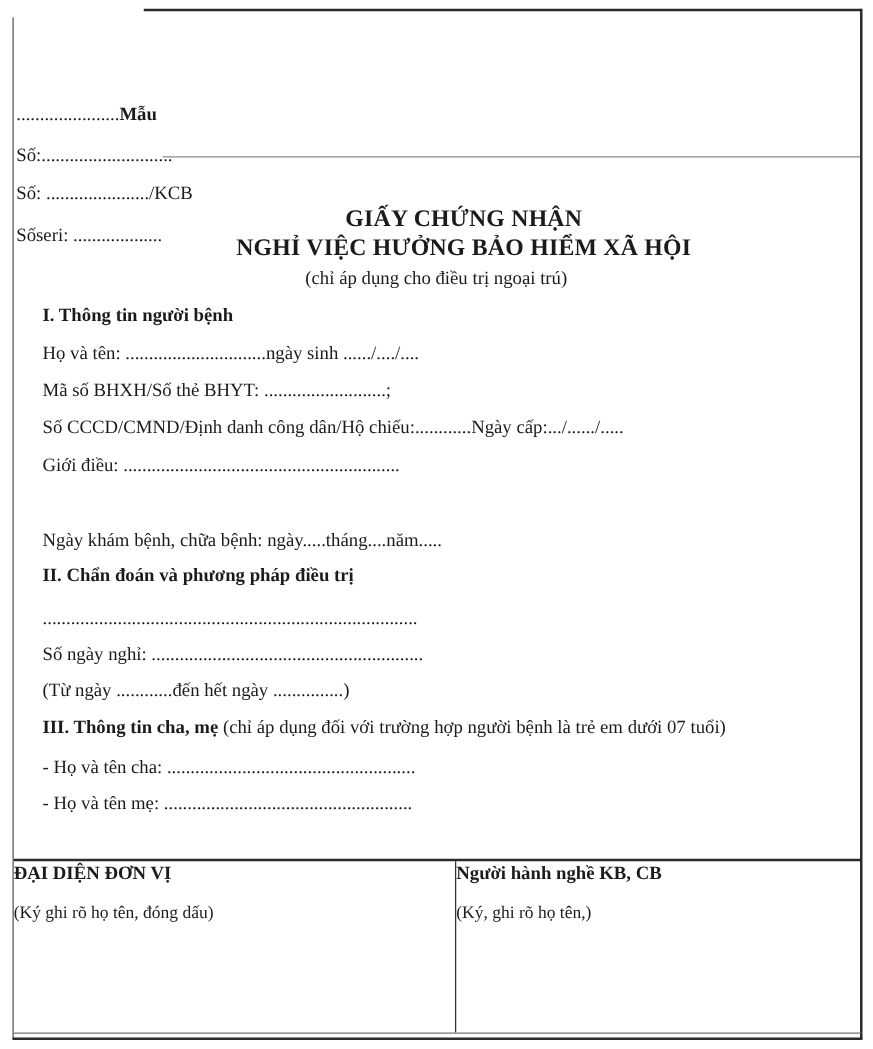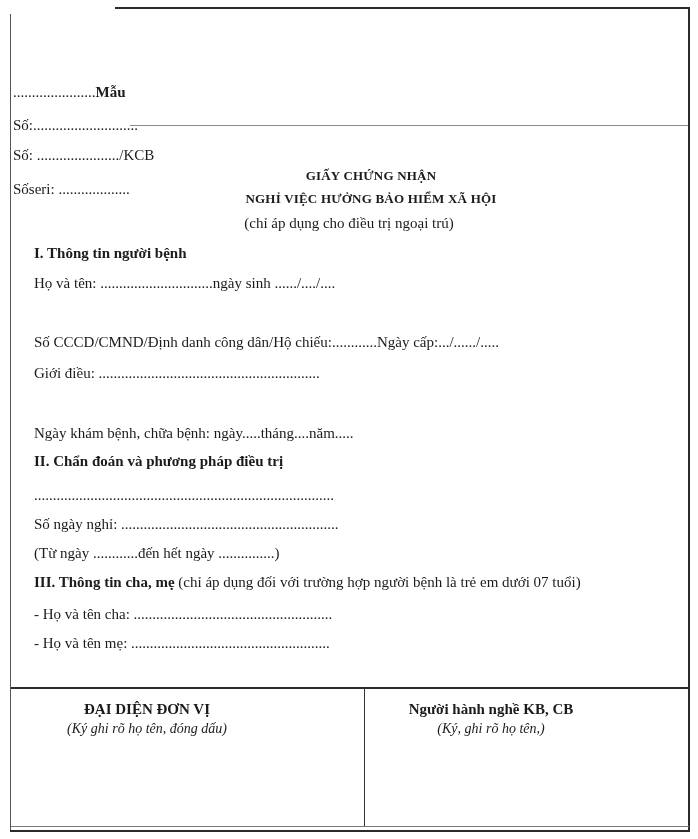--- a/index.html
+++ b/index.html
@@ -13,37 +13,37 @@
   .b-right  { position:absolute; top:7px;  right:8px;  bottom:8px; width:2px;  background:#2b2b2b; }
   .b-left   { position:absolute; top:14px; left:10px;  bottom:8px; width:1px;  background:#555; }
   .b-bottom { position:absolute; bottom:7px; left:10px; right:8px; height:2px; background:#2b2b2b; }
   .h-rule   { position:absolute; top:125px; left:130px; right:10px; height:1px; background:#8a8a8a; }
 
   .row { position:absolute; white-space:nowrap; font-size:15px; line-height:20px; }
   .corner { left:13px;margin-top:36px; }
   .body-x { left:25px;margin-left:9px; }
   .bold { font-weight:bold; }
   .center { left:0; right:0; text-align:center; }
-  .title-sz { font-size:13px; letter-spacing:.2px;padding-left:44px; }
+  .title-sz { font-size:19px; letter-spacing:.2px;padding-left:44px; }
 
   .date-row { left:390px; width:226px; text-align:center; font-style:italic; }
 
   
   .sig-table {
     position:absolute; left:11px; right:9px; top:687px; bottom:12px;
     border-top:2px solid #2b2b2b; border-bottom:1px solid #777;
     display:flex;
   }
-  .sig-cell { padding-top:10px; text-align:center; }
+  .sig-cell { }
   .sig-cell.left  { width:354px; border-right:1px solid #333; box-sizing:border-box; }
   .sig-cell.left  .sig-inner { width:272px; }
   .sig-cell.right { flex:1; }
   .sig-cell.right .sig-inner { width:252px; }
   .sig-title { font-weight:bold; font-size:15px; line-height:20px; }
-  .sig-note  { font-style:italic; font-size:14px; line-height:19px; }
+  .sig-note  { font-size:14px; line-height:19px;margin-top:12px; }
 </style>
 </head>
 <body>
 
 <div class="page">
 
   <div class="b-top"></div>
   <div class="b-right"></div>
   <div class="b-left"></div>
   <div class="b-bottom"></div>
@@ -53,20 +53,21 @@
   <div class="row corner" style="top:79px">Số:............................</div>
   <div class="row corner" style="top:109px">Số: ....................../KCB</div>
   <div class="row corner" style="top:143px">Sốseri: ...................</div>
 
   <div class="row center bold title-sz" style="top:166px">GIẤY CHỨNG NHẬN</div>
   <div class="row center bold title-sz" style="top:189px">NGHỈ VIỆC HƯỞNG BẢO HIỂM XÃ HỘI</div>
   <div class="row center" style="top:213px">(chỉ áp dụng cho điều trị ngoại trú)</div>
 
   <div class="row body-x bold" style="top:243px">I. Thông tin người bệnh</div>
   <div class="row body-x" style="top:273px">Họ và tên: ..............................ngày sinh ....../..../....</div>
+  <div class="row body-x" style="top:303px">Mã số BHXH/Số thẻ BHYT: ..........................;</div>
   <div class="row body-x" style="top:332px">Số CCCD/CMND/Định danh công dân/Hộ chiếu:............Ngày cấp:.../....../.....</div>
   <div class="row body-x" style="top:363px">Giới điều: ...........................................................</div>
   <div class="row body-x" style="top:423px">Ngày khám bệnh, chữa bệnh: ngày.....tháng....năm.....</div>
 
   <div class="row body-x bold" style="top:451px">II. Chẩn đoán và phương pháp điều trị</div>
   <div class="row body-x" style="top:485px">................................................................................</div>
   <div class="row body-x" style="top:514px">Số ngày nghỉ: ..........................................................</div>
   <div class="row body-x" style="top:543px">(Từ ngày ............đến hết ngày ...............)</div>
 
   <div class="row body-x" style="top:572px"><span class="bold">III. Thông tin cha, mẹ</span><span> (chỉ áp dụng đối với trường hợp người bệnh là trẻ em dưới 07 tuổi)</span></div>

